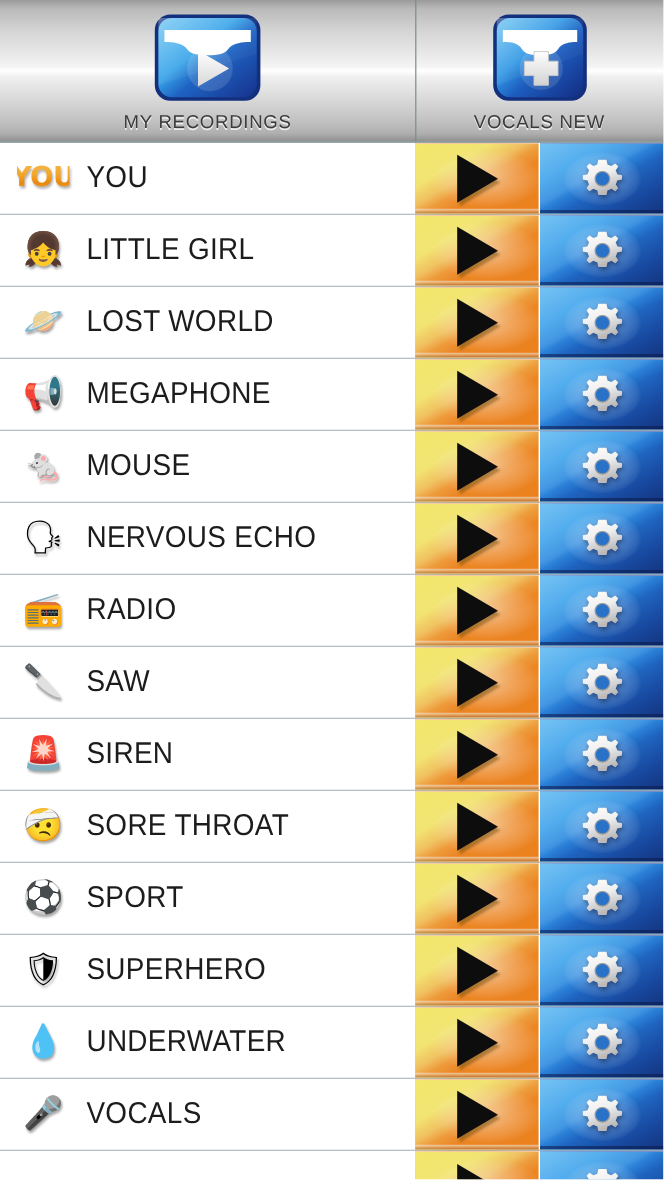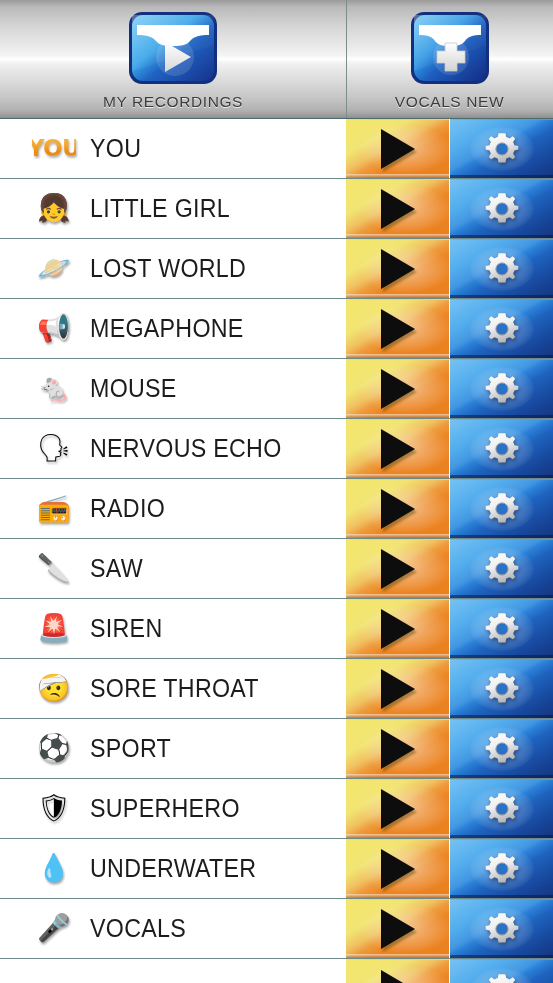--- a/index.html
+++ b/index.html
@@ -33,21 +33,21 @@
   }
 
   
   .list{ flex:1; position:relative; overflow:hidden; background:#fff; }
   .row{
     height:60px; display:flex; align-items:stretch; position:relative;
     border-bottom:1px solid #6e8a8a; background:#fff;
   }
   .row-main{
     width:346px; flex:0 0 346px; display:flex; align-items:center;
-    padding-left:32px; background:#fff; position:relative;
+    padding-left:14px; background:#fff; position:relative;
   }
   .row-icon{
     width:44px; flex:0 0 44px; height:40px; display:flex;
     align-items:center; justify-content:center; font-size:27px; line-height:1;
     filter:drop-shadow(1px 2px 1px rgba(0,0,0,.35));
   }
   .row-icon.you-badge{
     font-family:"DejaVu Sans", sans-serif; font-weight:bold; font-size:23px;
     letter-spacing:-.5px;
     background:linear-gradient(to bottom,#f7c45a 0%,#f4a52a 42%,#e88a12 58%,#f3b33f 100%);

